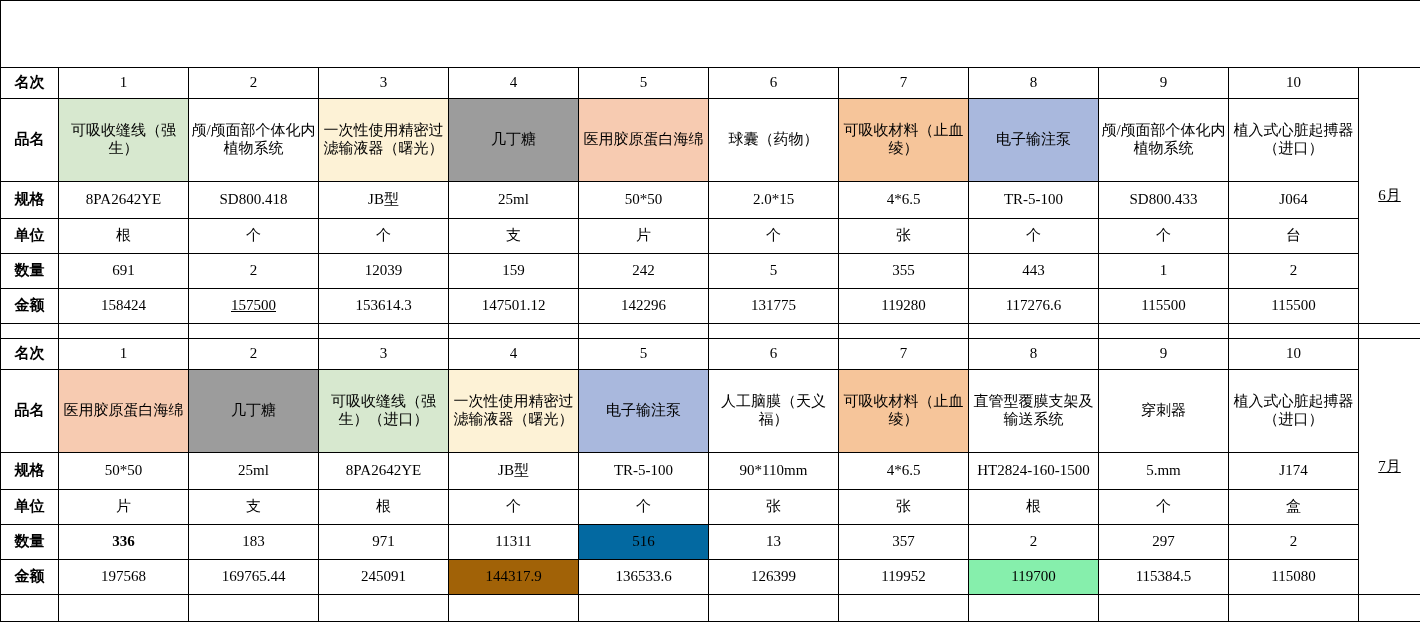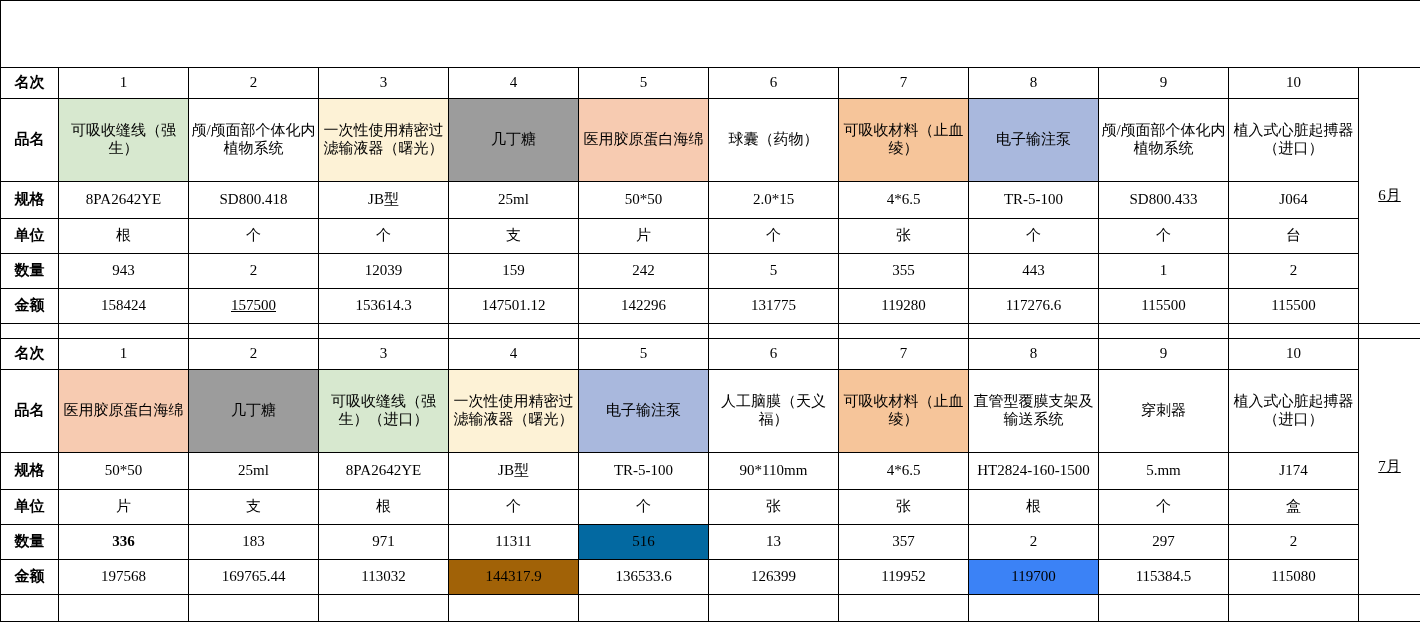--- a/index.html
+++ b/index.html
@@ -153,21 +153,21 @@
           <td style="background: rgb(255, 255, 255);">支</td>
           <td style="background: rgb(255, 255, 255);">片</td>
           <td style="background: rgb(255, 255, 255);">个</td>
           <td style="background: rgb(255, 255, 255);">张</td>
           <td style="background: rgb(255, 255, 255);">个</td>
           <td style="background: rgb(255, 255, 255);">个</td>
           <td style="background: rgb(255, 255, 255);">台</td>
         </tr>
         <tr class="qty-row">
           <td class="rowlabel">数量</td>
-          <td style="background: rgb(255, 255, 255);">943</td>
+          <td style="background: rgb(255, 255, 255);">691</td>
           <td style="background: rgb(255, 255, 255);">2</td>
           <td style="background: rgb(255, 255, 255);">12039</td>
           <td style="background: rgb(255, 255, 255);">159</td>
           <td style="background: rgb(255, 255, 255);">242</td>
           <td style="background: rgb(255, 255, 255);">5</td>
           <td style="background: rgb(255, 255, 255);">355</td>
           <td style="background: rgb(255, 255, 255);">443</td>
           <td style="background: rgb(255, 255, 255);">1</td>
           <td style="background: rgb(255, 255, 255);">2</td>
         </tr>
@@ -261,26 +261,26 @@
           <td style="background: rgb(255, 255, 255);">13</td>
           <td style="background: rgb(255, 255, 255);">357</td>
           <td style="background: rgb(255, 255, 255);">2</td>
           <td style="background: rgb(255, 255, 255);">297</td>
           <td style="background: rgb(255, 255, 255);">2</td>
         </tr>
         <tr class="amt-row">
           <td class="rowlabel">金额</td>
           <td style="background: rgb(255, 255, 255);">197568</td>
           <td style="background: rgb(255, 255, 255);">169765.44</td>
-          <td style="background: rgb(255, 255, 255);">113032</td>
+          <td style="background: rgb(255, 255, 255);">245091</td>
           <td style="background: #a16207;">144317.9</td>
           <td style="background: rgb(255, 255, 255);">136533.6</td>
           <td style="background: rgb(255, 255, 255);">126399</td>
           <td style="background: rgb(255, 255, 255);">119952</td>
-          <td style="background: #3b82f6;">119700</td>
+          <td style="background: #86efac;">119700</td>
           <td style="background: rgb(255, 255, 255);">115384.5</td>
           <td style="background: rgb(255, 255, 255);">115080</td>
         </tr>
         <tr class="tail-row">
           <td></td>
           <td></td>
           <td></td>
           <td></td>
           <td></td>
           <td></td>

